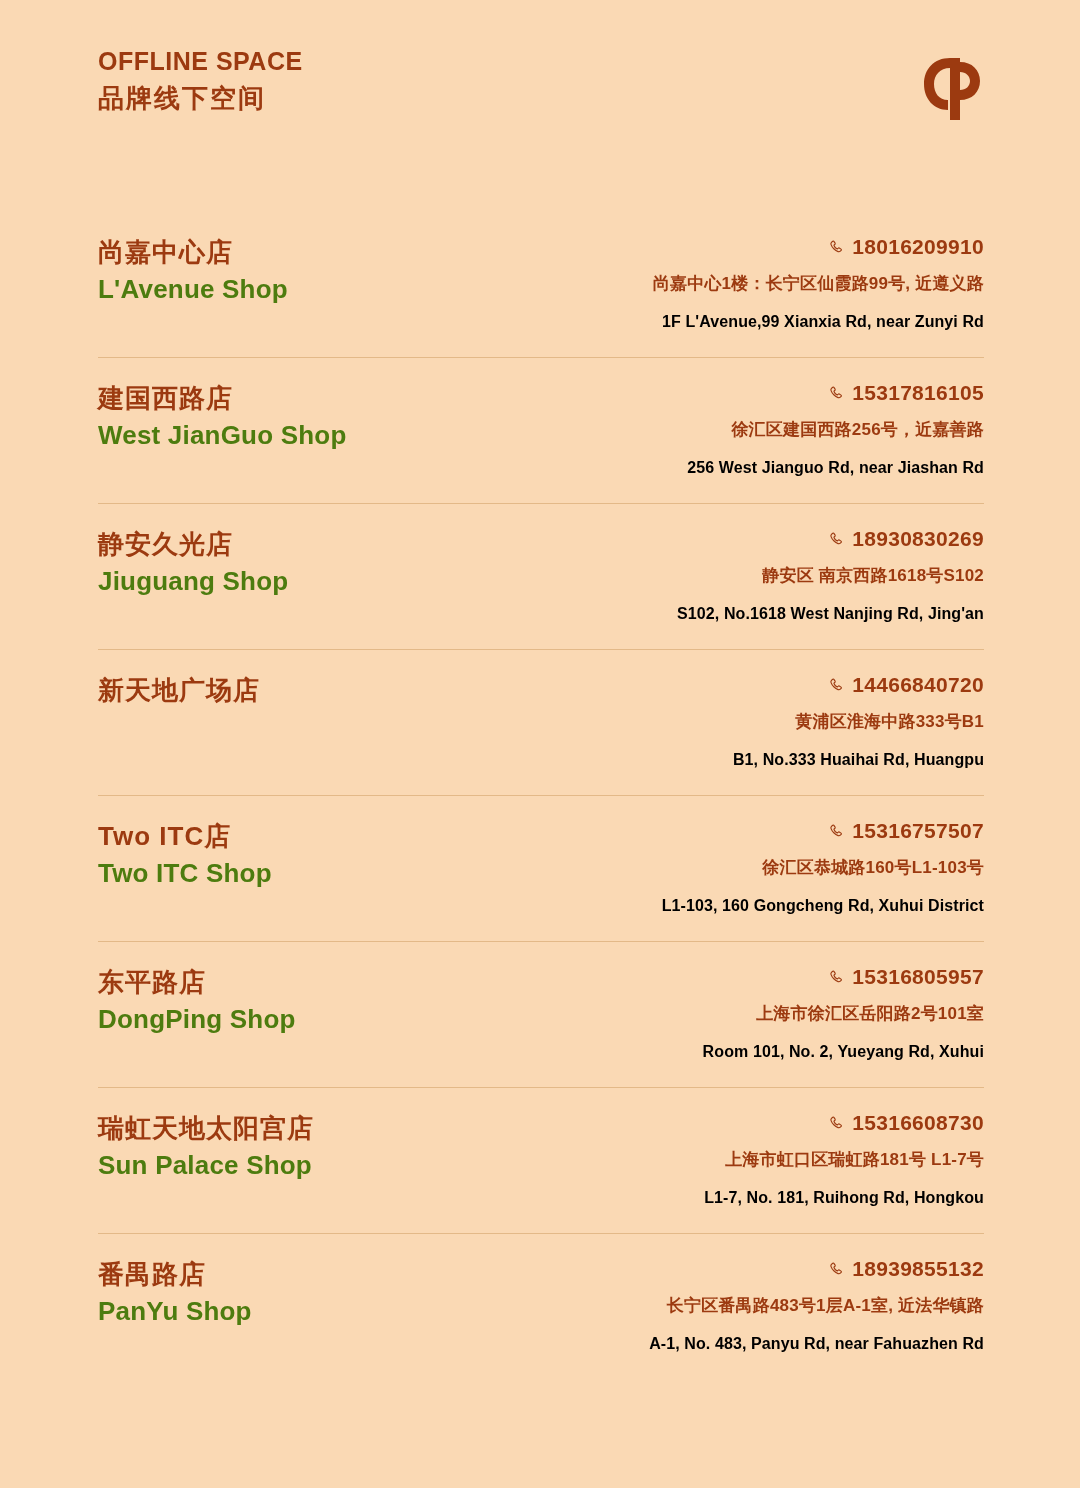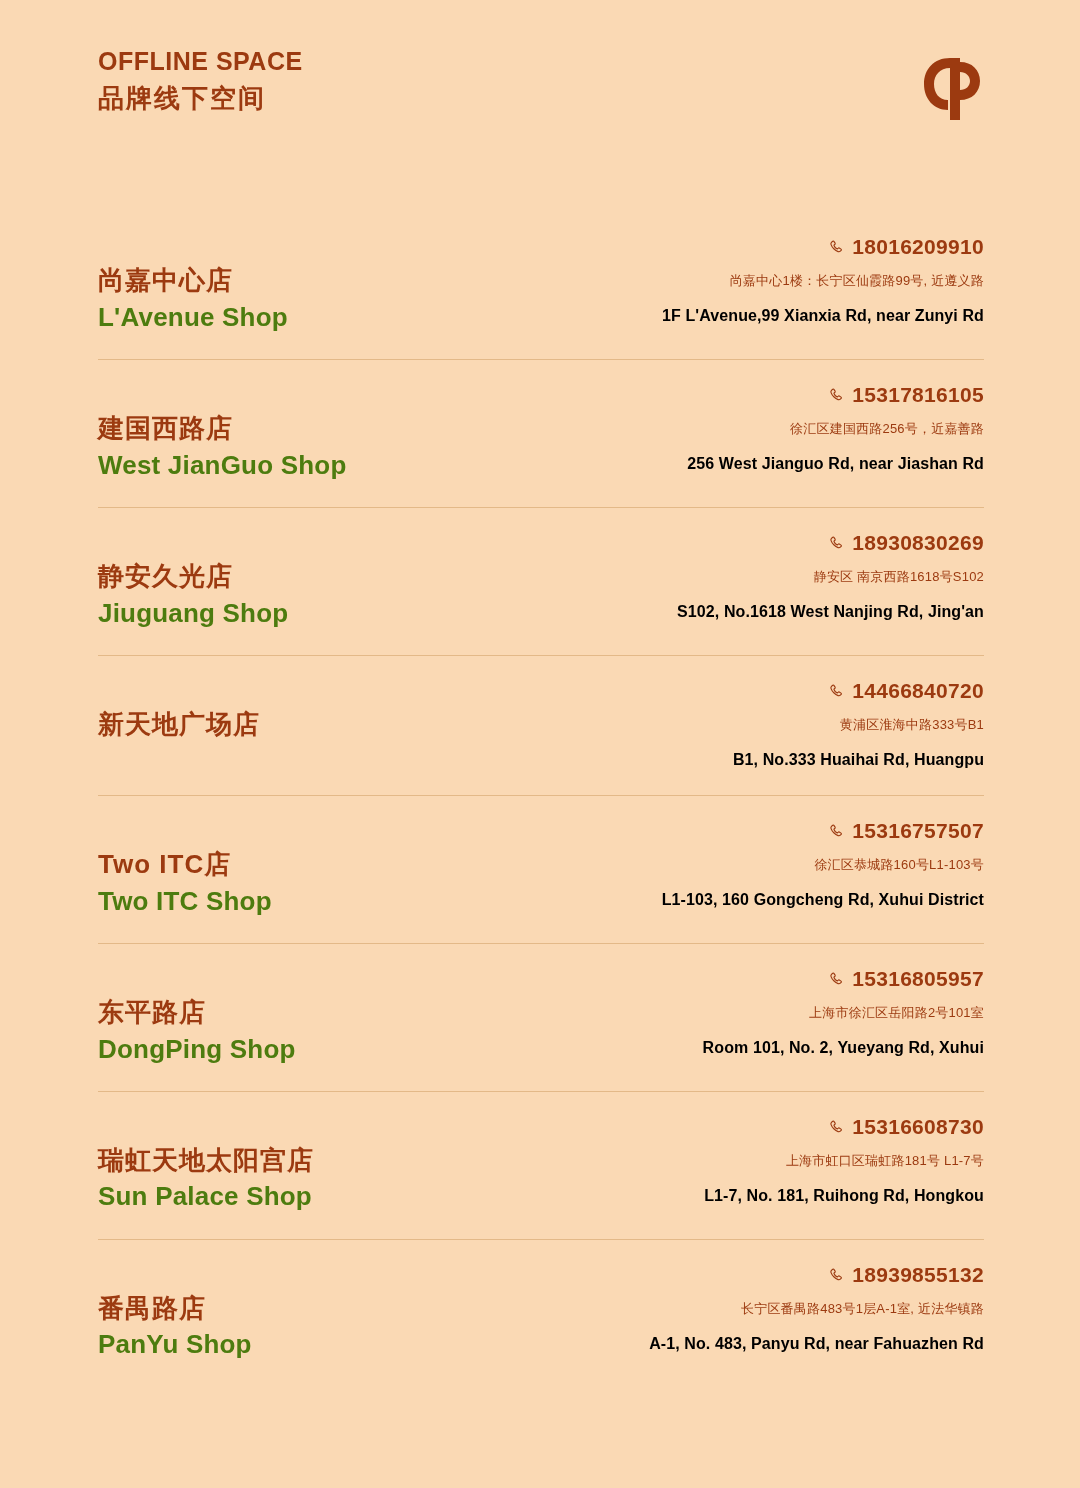--- a/index.html
+++ b/index.html
@@ -81,21 +81,20 @@
     flex-direction: column;
     gap: 2px;
     padding-top: 2px;
   }
   .shop-name-cn {
     font-size: 26px;
     font-weight: bold;
     letter-spacing: 1px;
     color: #9C3A10;
     line-height: 1.3;
-    margin-top: 28px;
   }
   .shop-name-en {
     font-size: 26px;
     font-weight: bold;
     letter-spacing: 0.2px;
     color: #4d7c0f;
     line-height: 1.35;
   }
   .shop-contact {
     display: flex;
@@ -117,22 +116,22 @@
     line-height: 1.2;
   }
   .phone-icon {
     display: inline-block;
     width: 17px;
     height: 17px;
     position: relative;
     top: 1px;
   }
   .addr-cn {
-    font-size: 13px;
-    font-weight: normal;
+    font-size: 17px;
+    font-weight: bold;
     color: #9C3A10;
     line-height: 1.45;
     letter-spacing: 0.2px;
     margin-left: 20px;
   }
   .addr-en {
     font-size: 16px;
     font-weight: bold;
     color: #000000;
     line-height: 1.45;

